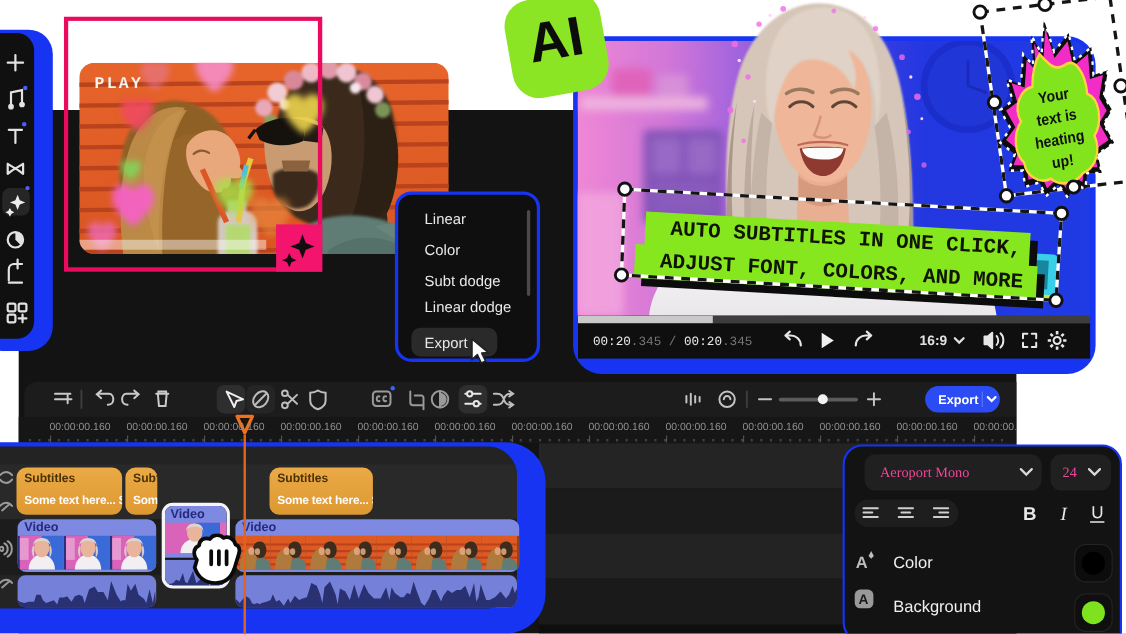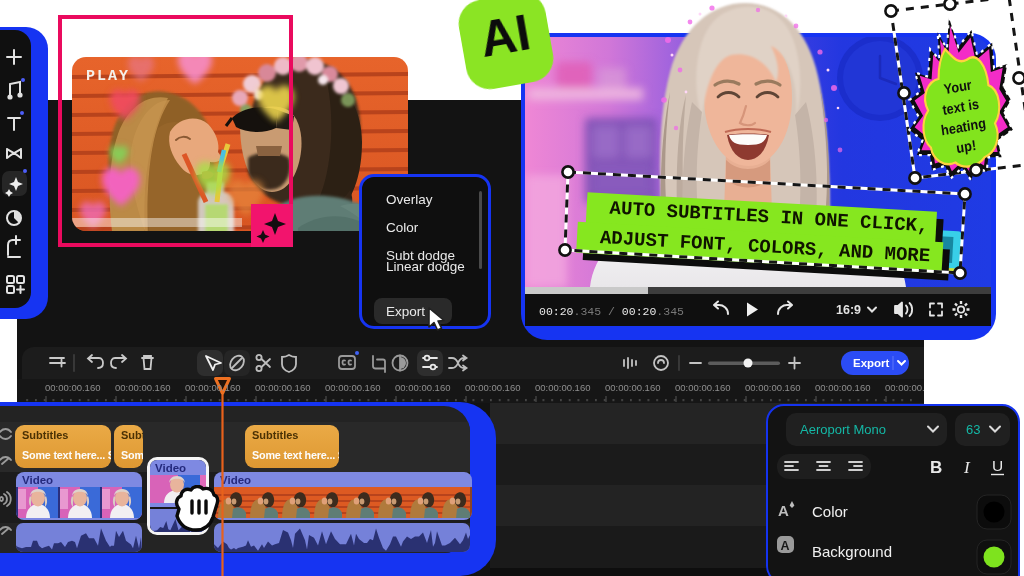--- a/index.html
+++ b/index.html
@@ -27,21 +27,21 @@
 
   
   .clip-sub{background:linear-gradient(#eaaa46,#de9832);border-radius:9px;overflow:hidden;}
   .clip-sub .h{font-weight:bold;font-size:11px;color:#4b3104;padding:4px 0 0 7px;}
   .clip-sub .b{font-weight:bold;font-size:10.8px;color:#fdfdfd;padding:8px 0 0 7px;white-space:nowrap;letter-spacing:-0.2px;}
   .clip-vid{background:#7e89e2;border-radius:8px;overflow:hidden;}
   .clip-vid .h{font-weight:bold;font-size:11.5px;color:#252a7d;padding:2px 0 0 6px;}
   .clip-aud{background:#7581d9;border-radius:7px;overflow:hidden;}
 
   #panel{left:766px;top:404px;width:254px;height:180px;background:#131313;border:2.5px solid #1533f0;border-radius:18px 18px 0 18px;}
-  .pbox{position:absolute;background:#202020;border-radius:10px;color:#14b8a6;}
+  .pbox{position:absolute;background:#202020;border-radius:10px;color:#ec4899;font-family:Liberation Serif, serif;}
   #couple{left:72px;top:57px;width:336px;height:174px;border-radius:14px;overflow:hidden;}
   #pinkframe{left:58px;top:15px;width:235px;height:232px;border:4px solid #ea0a5e;}
   #pinksq{left:251px;top:204px;width:42px;height:43px;background:#f2146d;}
   #menu{left:359px;top:174px;width:132px;height:155px;background:#0f0f0f;border:3px solid #1634f2;border-radius:15px;}
   .mi{position:absolute;left:24px;font-size:13.5px;color:#e9e9e9;}
   #ai{left:462px;top:-4px;width:88px;height:90px;background:#8be424;border-radius:24px;transform:rotate(-10deg);}
   #ai div{font-weight:bold;font-size:50px;color:#0c0c0c;text-align:center;margin-top:11px;letter-spacing:0px;}
   #player-blue{left:521px;top:33px;width:475px;height:307px;background:#1634f2;border-radius:26px;}
   #video{left:525px;top:37px;width:466px;height:250px;border-radius:20px 20px 0 0;overflow:hidden;background:#2337e0;}
   #progress{left:525px;top:287px;width:466px;height:7px;background:#3d3d3d;}
@@ -275,24 +275,24 @@
 <rect x="72" y="253" width="120" height="4" opacity="0.35"></rect>
 </g>
 
 <text x="86" y="80" font-family="Liberation Mono, monospace" font-size="15" font-weight="bold" fill="#f4f0ea" letter-spacing="2">PLAY</text>
 </svg>
 </div>
 <div class="abs" id="pinkframe"></div>
 <div class="abs" id="pinksq"></div>
 
 <div class="abs" id="menu">
-  <div class="mi" style="top:15px;">Overlay</div>
+  <div class="mi" style="top:15px;">Linear</div>
   <div class="mi" style="top:43px;">Color</div>
   <div class="mi" style="top:71px;">Subt dodge</div>
-  <div class="mi" style="top:82px;">Linear dodge</div>
+  <div class="mi" style="top:95px;">Linear dodge</div>
   <div style="position:absolute;left:12px;top:121px;width:78px;height:26px;background:#2a2a2a;border-radius:8px;"></div>
   <div class="mi" style="top:127px;">Export</div>
   <div style="position:absolute;right:6px;top:14px;width:3px;height:78px;background:#4a4a4a;border-radius:2px;"></div>
 </div>
 
 <div class="abs" id="player-blue"></div>
 <div class="abs" id="video">
 <svg width="466" height="250" viewBox="525 37 466 250" xmlns="http://www.w3.org/2000/svg">
 <defs>
 <linearGradient id="roomg" x1="0" y1="0" x2="1" y2="0">
@@ -592,21 +592,21 @@
       <circle cx="976" cy="170" r="5.6"></circle>
 </g>
 </svg>
 
 <svg class="abs" style="left:425px;top:306px;" width="24" height="28" viewBox="0 0 24 28" xmlns="http://www.w3.org/2000/svg">
 <path d="M4,2 L4,21 L9,16.5 L12.5,24 L16.5,22.2 L13,15 L19,14.5 Z" fill="#ffffff" stroke="#222222" stroke-width="1.6" stroke-linejoin="round"></path>
 </svg>
 
 <div class="abs" id="panel"></div>
 <div class="abs pbox" style="left:786px;top:413px;width:161px;height:33px;font-size:13px;line-height:33px;padding-left:14px;">Aeroport Mono</div>
-<div class="abs pbox" style="left:955px;top:413px;width:55px;height:33px;font-size:13px;line-height:33px;padding-left:11px;">63</div>
+<div class="abs pbox" style="left:955px;top:413px;width:55px;height:33px;font-size:13px;line-height:33px;padding-left:11px;">24</div>
 <div class="abs" style="left:777px;top:454px;width:94px;height:25px;background:#1e1e1e;border-radius:12px;"></div>
 <svg class="abs" style="left:766px;top:404px;" width="258" height="172" viewBox="0 0 258 172" xmlns="http://www.w3.org/2000/svg">
 <g stroke="#d9d9d9" stroke-width="2" fill="none" stroke-linecap="round">
   <path d="M162,22.5 L167,27.5 L172,22.5"></path>
   <path d="M224,22.5 L229,27.5 L234,22.5"></path>
 </g>
 <g stroke="#cfcfcf" stroke-width="1.8" stroke-linecap="round">
   <path d="M19,58 L32,58 M19,62 L27,62 M19,66 L32,66"></path>
   <path d="M51,58 L64,58 M53.5,62 L61.5,62 M51,66 L64,66"></path>
   <path d="M83,58 L96,58 M88,62 L96,62 M83,66 L96,66"></path>

